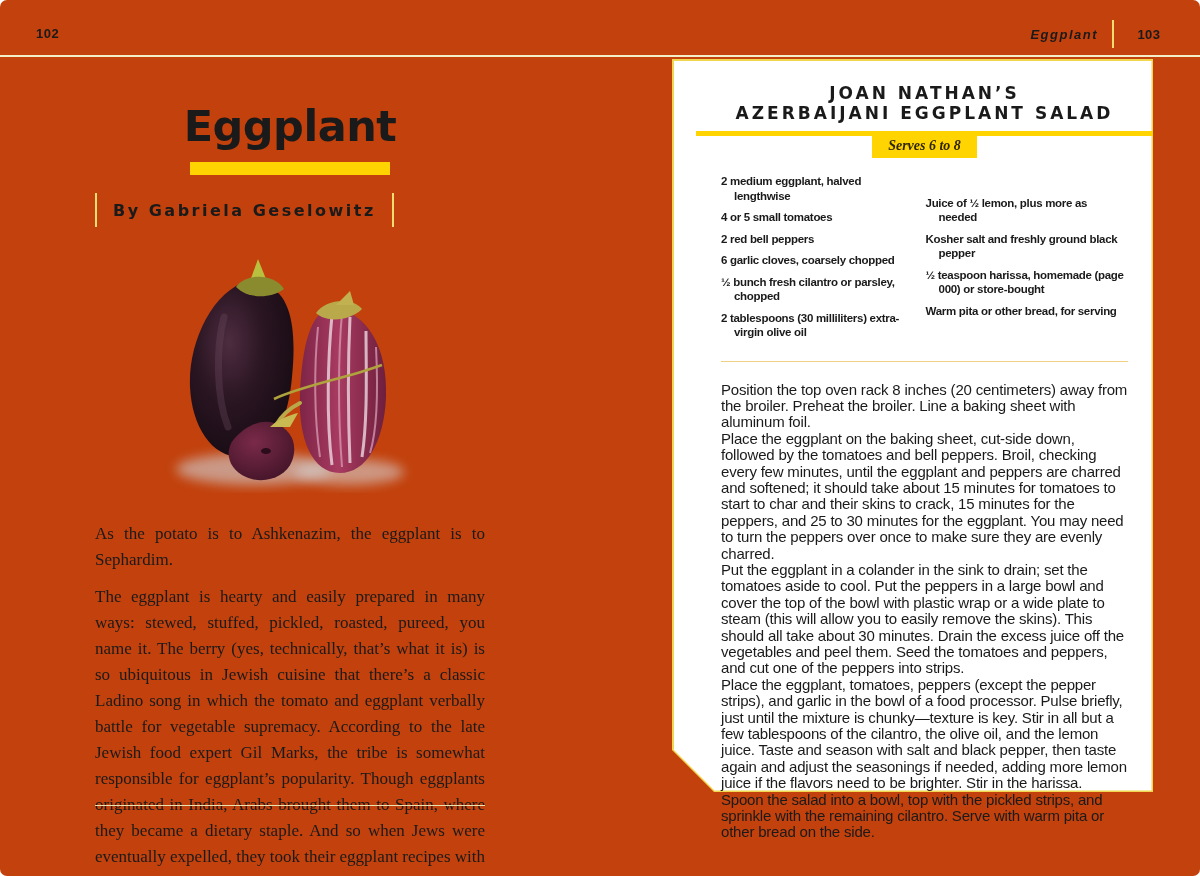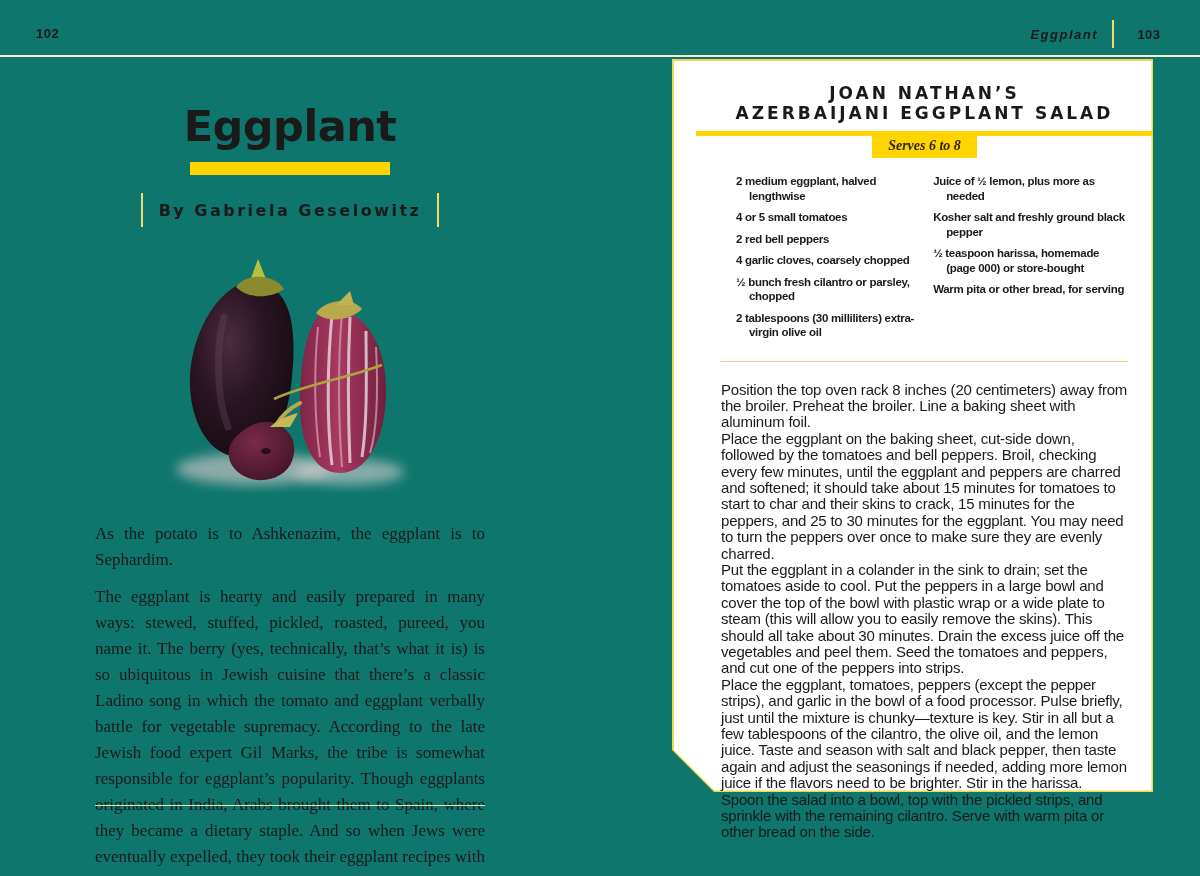--- a/index.html
+++ b/index.html
@@ -1,18 +1,18 @@
 <!DOCTYPE html>
 <html><head>
 <meta charset="utf-8">
 <style>
   * { margin:0; padding:0; box-sizing:border-box; }
   html,body { width:1200px; height:876px; background:#ffffff; overflow:hidden;
               font-family:"Liberation Sans", sans-serif; color:#1a1a1a; }
-  .page { position:relative; width:1200px; height:876px; background:#0f766e; }
+  .page { position:relative; width:1200px; height:876px; background:#c2410c;border-radius:7px; }
 
   
   .runhead { position:absolute; top:0; left:0; width:1200px; height:57px;
              border-bottom:2px solid #f4efc9; }
   .folio-left { position:absolute; left:36px; top:26px; font-weight:bold;
                 font-size:13px; letter-spacing:.5px; }
   .runhead-right { position:absolute; right:30px; top:20px; display:flex;
                    align-items:center; gap:14px; }
   .runhead-title { font-style:italic; font-weight:600; font-size:13px;
                    letter-spacing:1.5px; }
@@ -20,21 +20,21 @@
   .folio-right { font-weight:bold; font-size:13px; letter-spacing:.5px;
                  min-width:42px; text-align:center; }
 
   
   .left-col { position:absolute; left:95px; top:57px; width:390px; }
   .chapter-title { margin-top:44px; text-align:center; font-size:43px;
                    font-weight:700; letter-spacing:-.5px;
                    font-family:"DejaVu Sans", sans-serif; }
   .title-bar { width:200px; height:13px; background:#ffd400; margin:11px auto 0 auto; }
   .byline-row { margin-top:18px; display:flex; align-items:center;
-                justify-content:center; gap:16px; }
+                justify-content:flex-start; gap:16px; }
   .byline-rule { width:2px; height:34px; background:#f2dd6e; }
   .byline { font-size:16px; font-weight:bold; letter-spacing:2.5px;
             font-family:"DejaVu Sans", sans-serif; white-space:nowrap; }
 
   .photo-wrap { margin:20px auto 0 auto; width:272px; height:246px; }
 
   .body-copy { margin-top:28px; font-family:"Liberation Serif", serif;
                font-size:17px; line-height:26px; text-align:justify; }
   .body-copy p + p { margin-top:11px; }
 
@@ -53,21 +53,21 @@
   .recipe-title { margin-top:24px; text-align:center; font-weight:bold;
                   font-size:17px; letter-spacing:3px; line-height:20px;
                   font-family:"DejaVu Sans", sans-serif; }
   .thick-rule { position:relative; margin-top:8px; width:100%; height:5px;
                 background:#ffd400; }
   .serves-badge { position:relative; margin:-1px auto 16px auto; width:max-content;
                   background:#ffd400; padding:3px 16px 4px 16px;
                   font-family:"Liberation Serif", serif; font-style:italic;
                   font-weight:bold; font-size:14px; color:#2e2600; }
 
-  .ingredients { display:flex; margin:12px 25px 0 40px; gap:6px; }
+  .ingredients { display:flex; margin:12px 25px 0 25px; gap:6px;align-items:center; }
   .ing-col { font-weight:bold; font-size:11.5px; letter-spacing:-.3px;
              line-height:14.5px; }
   .ing-col-1 { width:204px; }
   .ing-col-2 { width:208px; }
   .ing-col > div { padding-left:13px; text-indent:-13px; margin-bottom:7px; }
 
   .ing-divider { margin:14px 25px 0 25px; height:1px; background:#f0d082; }
 
   .instructions { margin:20px 25px 0 25px; font-size:15px;
                   letter-spacing:-.2px; line-height:16.4px; }
@@ -168,21 +168,21 @@
       <div>AZERBAIJANI EGGPLANT SALAD</div>
     </div>
     <div class="thick-rule"></div>
     <div class="serves-badge">Serves 6 to 8</div>
 
     <div class="ingredients">
       <div class="ing-col ing-col-1">
           <div>2 medium eggplant, halved lengthwise</div>
           <div>4 or 5 small tomatoes</div>
           <div>2 red bell peppers</div>
-          <div>4 garlic cloves, coarsely chopped</div>
+          <div>6 garlic cloves, coarsely chopped</div>
           <div>½ bunch fresh cilantro or parsley, chopped</div>
           <div>2 tablespoons (30 milliliters) extra-virgin olive oil</div>
         </div>
       <div class="ing-col ing-col-2">
           <div>Juice of ½ lemon, plus more as needed</div>
           <div>Kosher salt and freshly ground black pepper</div>
           <div>½ teaspoon harissa, homemade (page 000) or store-bought</div>
           <div>Warm pita or other bread, for serving</div>
         </div>
     </div>

